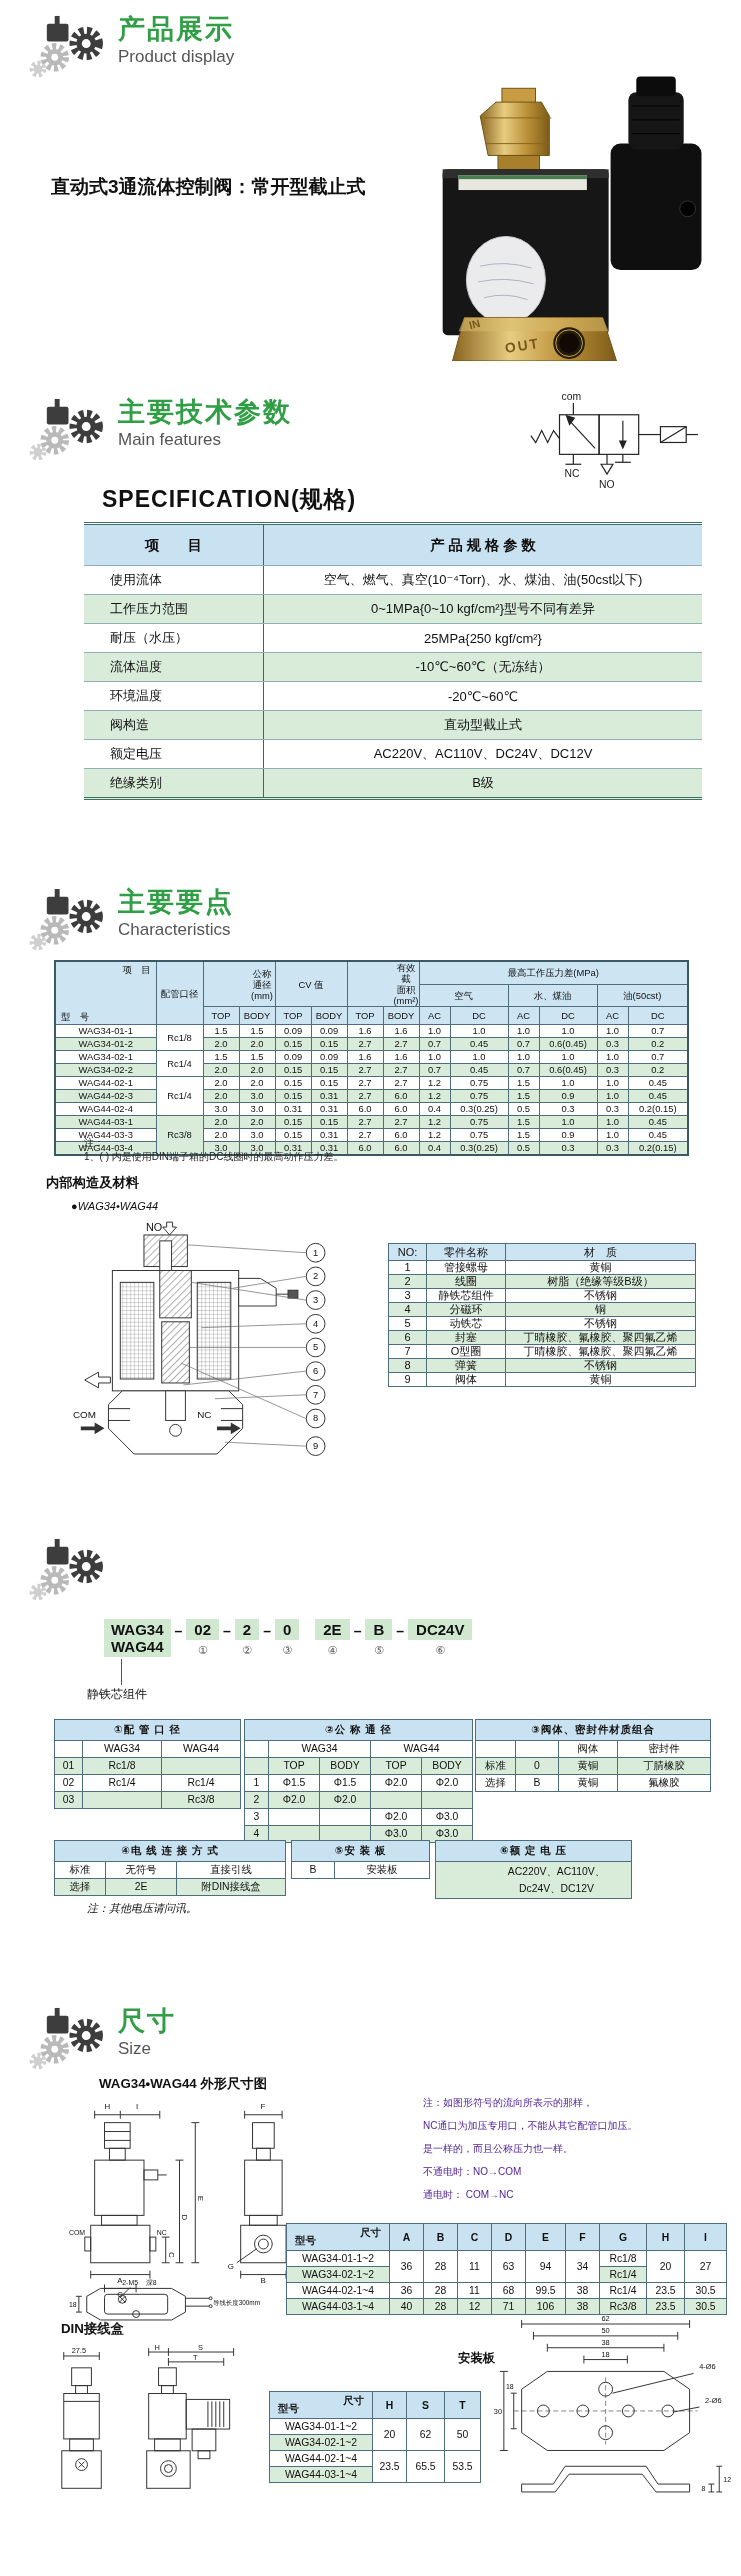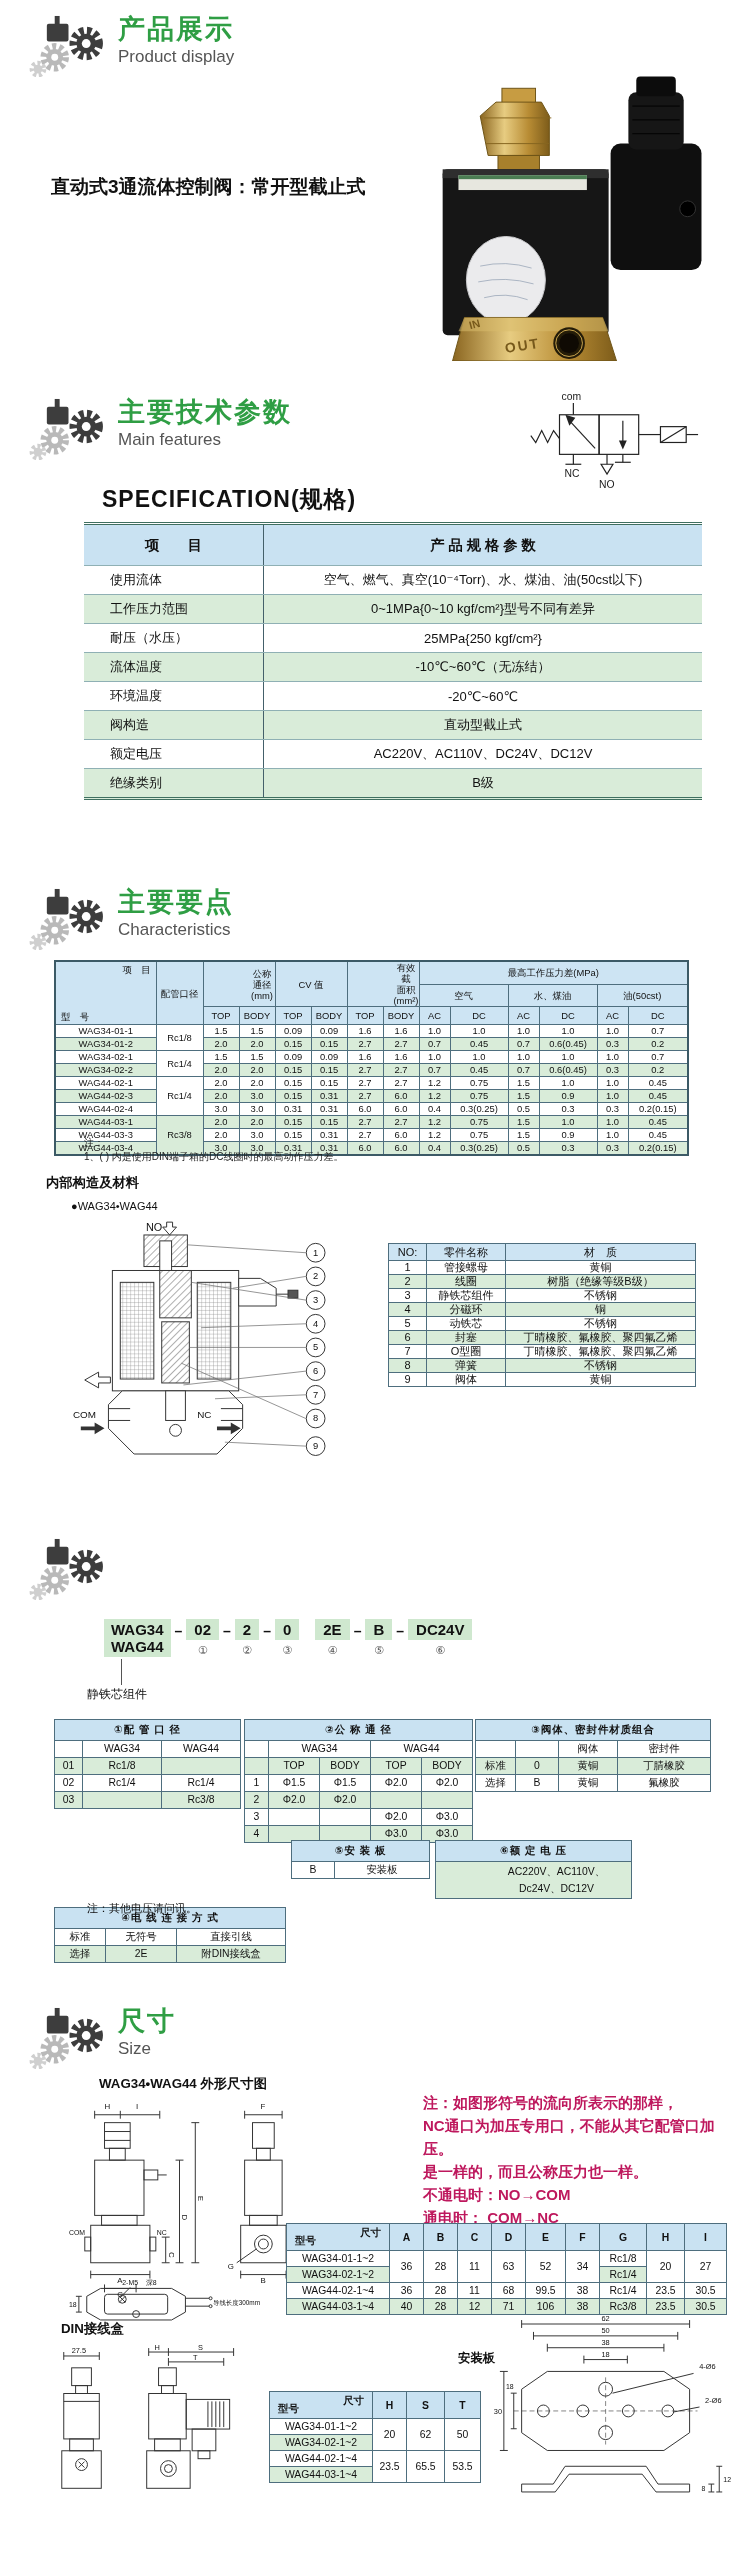--- a/index.html
+++ b/index.html
@@ -33,21 +33,21 @@
     background-image:linear-gradient(to bottom right,transparent 49.3%,#4e6e7e 49.3%,#4e6e7e 50.7%,transparent 50.7%);}
   .c-tr{position:absolute;top:2px;right:5px;font-size:9.4px;}
   .c-bl{position:absolute;bottom:2px;left:5px;font-size:9.4px;}
   
   .parts{font-size:11px;border:1.5px solid #3c5a66;}
   .parts th,.parts td{border:1px solid #4e6e7e;}
   .parts thead th{background:#cde4f3;height:16px;}
   .parts td{height:13px;line-height:13px;}
   .note-s{font-size:10px;color:#222;line-height:14px;}
   .h13{font-size:13.3px;font-weight:bold;}
-  .h11{font-size:11px;}
+  .h11{font-size:11px;font-style:italic;}
   
   .mc-row{display:flex;align-items:flex-start;}
   .grnbg{background:#cfe8cf;}
   .mc-series{font-size:15px;font-weight:bold;line-height:17px;padding:2px 7px;text-align:center;}
   .mc-seg{display:flex;flex-direction:column;align-items:center;}
   .mc-code{font-size:15px;font-weight:bold;padding:2px 8px;line-height:17px;}
   .mc-num{font-size:11px;color:#555;margin-top:4px;}
   .mc-dash{font-size:14px;font-weight:bold;margin:4px 4px 0 4px;}
   .mc-gap{width:16px;}
   
@@ -57,21 +57,21 @@
   .mod td{height:16px;line-height:16px;}
   
   .dim{font-size:10.4px;border:1.5px solid #3c5a66;}
   .dim th,.dim td{border:1px solid #4e6e7e;}
   .dim thead th{background:#c9e2f2;height:26px;font-weight:bold;}
   .dim td{height:15px;line-height:15px;}
   .dcorner{position:relative;padding:0;background:#c9e2f2;
     background-image:linear-gradient(to bottom right,transparent 49%,#4e6e7e 49%,#4e6e7e 51%,transparent 51%);}
   .dc-tr{position:absolute;top:2px;right:8px;font-size:10.4px;}
   .dc-bl{position:absolute;bottom:2px;left:8px;font-size:10.4px;}
-  .note-m{font-size:15px;line-height:23px;color:#be185d;font-weight:bold;}
+  .note-m{font-size:10px;line-height:23px;color:#4c1d95;}
   svg text{font-family:"Liberation Sans","DejaVu Sans",sans-serif;}
 </style>
 </head>
 <body>
 
 <div class="sec-head abs" style="left:25px;top:14px">
   <div>
     <svg width="87" height="63" viewBox="0 0 88 64">
       <rect x="30" y="2" width="5" height="12" fill="#3d3d3d"></rect>
       <rect x="22" y="10" width="22" height="18" rx="2" fill="#3d3d3d"></rect>
@@ -762,21 +762,21 @@
       </tr>
     <tr>
         <td>选择</td>
         <td>B</td>
         <td>黄铜</td>
         <td>氟橡胶</td>
       </tr>
   </tbody>
 </table>
 
-<table class="mod abs" style="left:54px;top:1907px">
+<table class="mod abs" style="left:54px;top:1840px">
   <colgroup>
       <col style="width:51px">
       <col style="width:71px">
       <col style="width:109px">
     </colgroup>
   <thead>
       <tr>
         <th colspan="3">④电 线 连 接 方 式</th>
       </tr>
     </thead>
@@ -953,21 +953,21 @@
         <th>I</th>
     </tr>
   </thead>
   <tbody>
     <tr>
       <td>WAG34-01-1~2</td>
       <td class="w" rowspan="2">36</td>
       <td class="w" rowspan="2">28</td>
       <td class="w" rowspan="2">11</td>
       <td class="w" rowspan="2">63</td>
-      <td class="w" rowspan="2">52</td>
+      <td class="w" rowspan="2">94</td>
       <td class="w" rowspan="2">34</td>
       <td>Rc1/8</td>
       <td class="w" rowspan="2">20</td>
       <td class="w" rowspan="2">27</td>
     </tr>
     <tr class="g">
       <td>WAG34-02-1~2</td>
       <td>Rc1/4</td>
     </tr>
     <tr>

